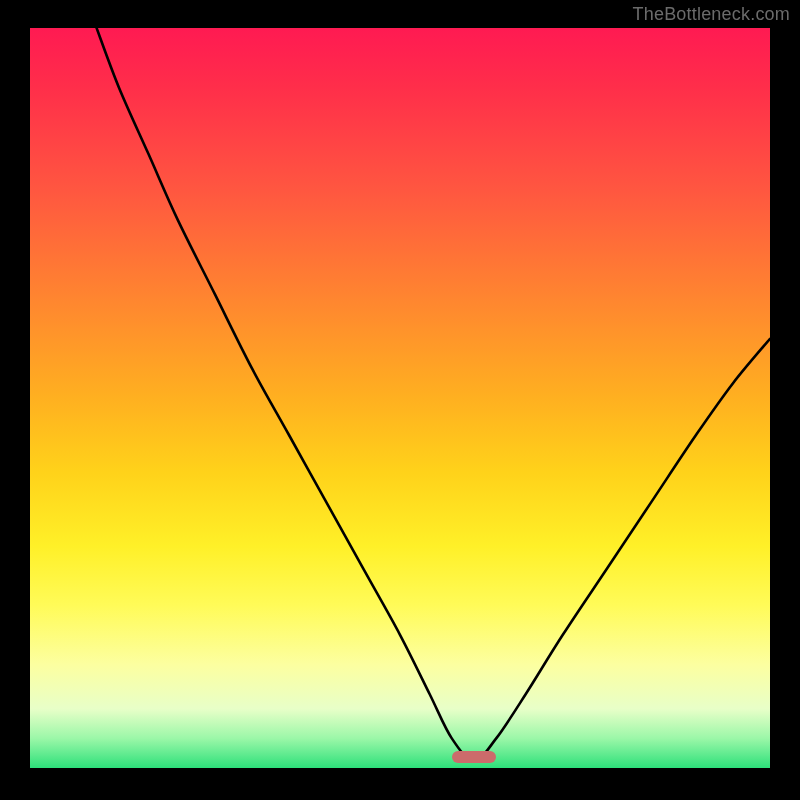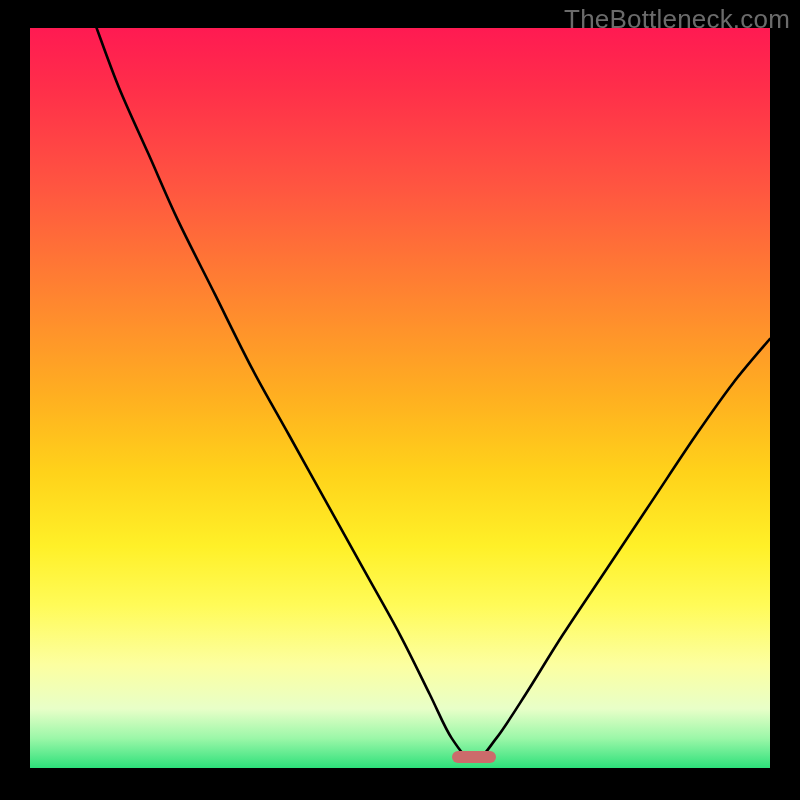--- a/index.html
+++ b/index.html
@@ -15,21 +15,21 @@
     position: relative;
     width: 800px;
     height: 800px;
     background: #000;
   }
   .watermark {
     position: absolute;
     top: 4px;
     right: 10px;
     color: #6b6b6b;
-    font-size: 26px;
+    font-size: 18px;
     letter-spacing: 0.2px;
     z-index: 20;
   }
   .plot {
     position: absolute;
     left: 30px;
     top: 28px;
     width: 740px;
     height: 740px;
     

